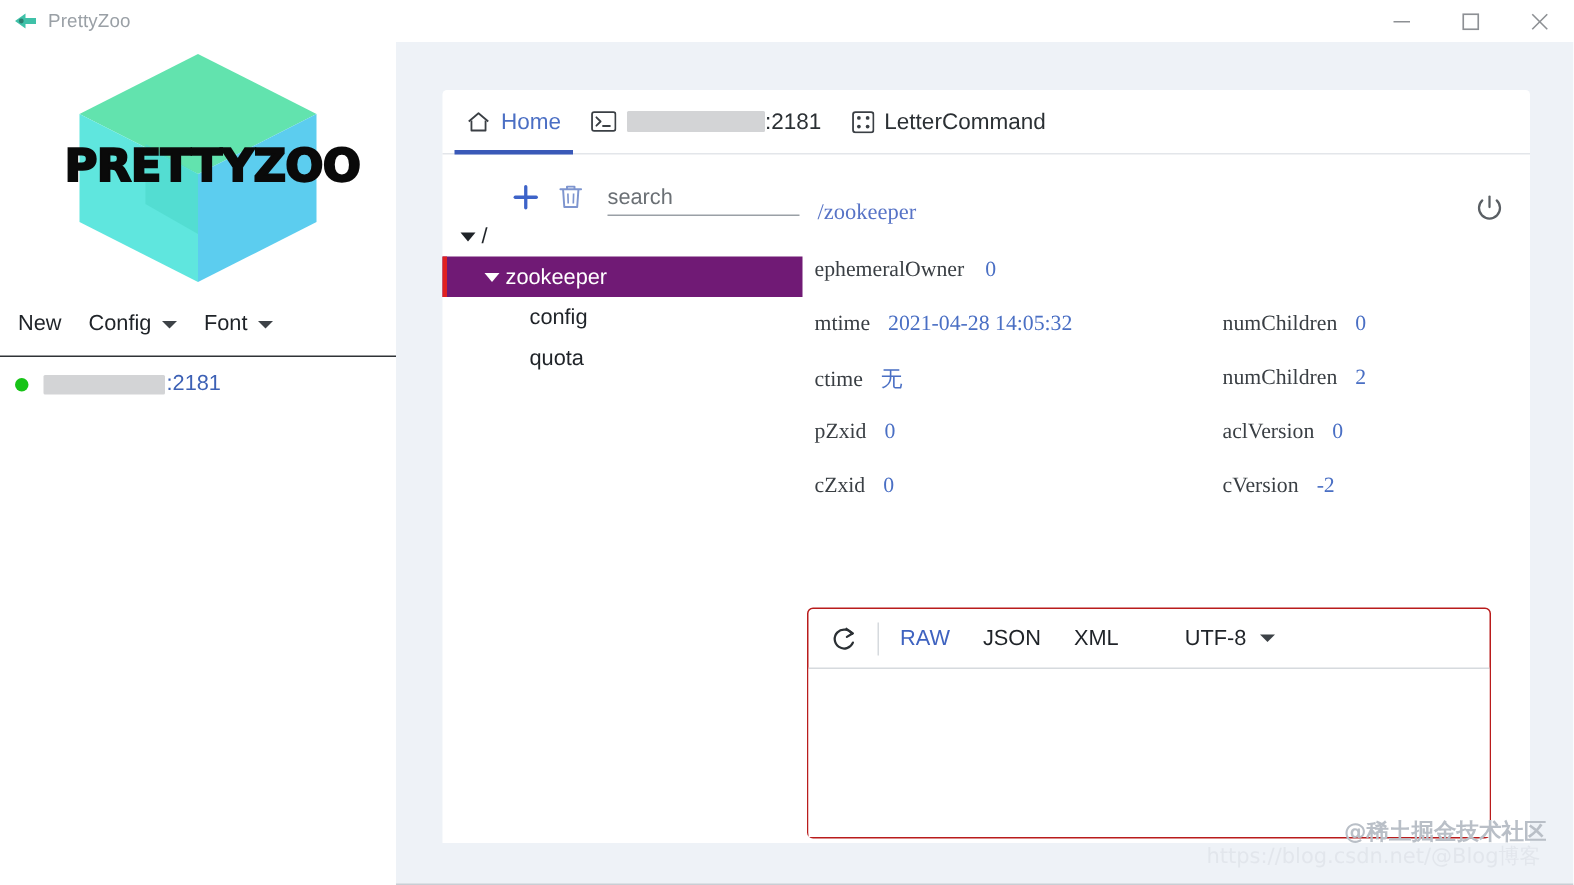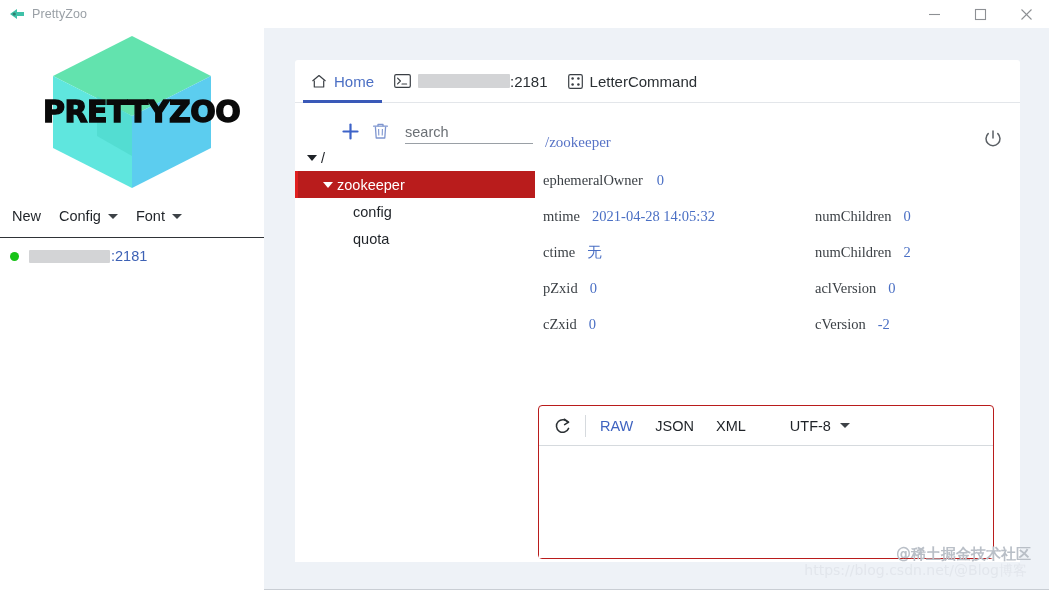--- a/index.html
+++ b/index.html
@@ -262,21 +262,21 @@
   }
   .tree-row {
     display: flex;
     align-items: center;
     height: 27px;
     position: relative;
     font-size: 14.5px;
     color: #1f2328;
   }
   .tree-row.selected {
-    background: #b91c1c;
+    background: #701a75;
     color: #ffffff;
   }
   .tree-row.selected::before {
     content: "";
     position: absolute;
     left: 0; top: 0; bottom: 0;
     width: 3px;
     background: #e02020;
   }
   .tw {

